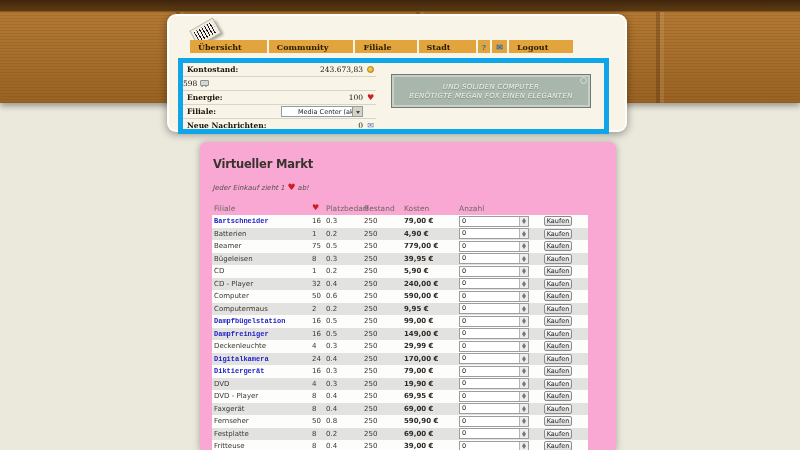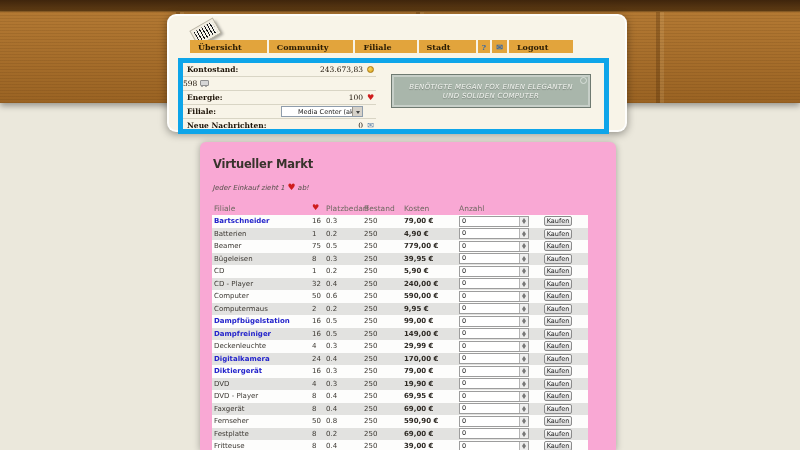--- a/index.html
+++ b/index.html
@@ -73,21 +73,21 @@
   .mt-row{display:flex;align-items:center;height:12.5px;font-size:7px;color:#3c3832;}
   .mt-row.alt{background:#e2e2e0;}
   .mt-row.norm{background:#fdfdfc;}
   .c-art{width:100px;padding-left:2px;box-sizing:border-box;white-space:nowrap;overflow:hidden;}
   .c-heart{width:14px;}
   .c-platz{width:38px;}
   .c-best{width:40px;}
   .c-kost{width:55px;}
   .c-anz{width:85px;}
   .c-buy{width:44px;}
-  .item-link{color:#2323cb;font-weight:bold;cursor:pointer;}
+  .item-link{color:#2323cb;font-weight:bold;cursor:pointer;font-family:Liberation Mono, monospace;}
   .cell-kosten{font-weight:bold;color:#2e2a24;}
   .qty-input{width:68px;height:9px;background:#fff;border:1px solid #9d9d9d;
     display:flex;box-sizing:content-box;cursor:text;}
   .qty-val{flex:1;font-size:6.5px;line-height:9px;padding-left:2px;color:#222;}
   .spinner{width:8px;background:#ededed;border-left:1px solid #b5b5b5;
     display:flex;flex-direction:column;align-items:center;justify-content:center;cursor:pointer;}
   .spinner:before{content:"";border:2px solid transparent;border-bottom:3px solid #777;margin-bottom:0px;}
   .spinner:after{content:"";border:2px solid transparent;border-top:3px solid #777;margin-top:0px;}
   .buy-btn{width:28px;height:10px;font-size:6.5px;line-height:9px;text-align:center;color:#222;
     background:linear-gradient(#fdfdfd,#dadada);border:1px solid #8b8b8b;border-radius:2px;
@@ -144,22 +144,22 @@
         </div>
         <div class="stat-row">
           <span class="stat-label">Neue Nachrichten:</span>
           <span class="stat-value">0</span>
           <span class="stat-iconslot">
             <span class="mail-icon">✉</span>
           </span>
         </div>
       </div>
     <div class="banner">
+      <div>UND SOLIDEN COMPUTER</div>
       <div>BENÖTIGTE MEGAN FOX EINEN ELEGANTEN</div>
-      <div>UND SOLIDEN COMPUTER</div>
       <div class="banner-zoom-icon"></div>
     </div>
   </div>
 </div>
 
 <div class="main-panel">
   <div class="panel-inner">
     <div class="page-title">Virtueller Markt</div>
     <div class="note">
       <span>Jeder Einkauf zieht 1</span>

